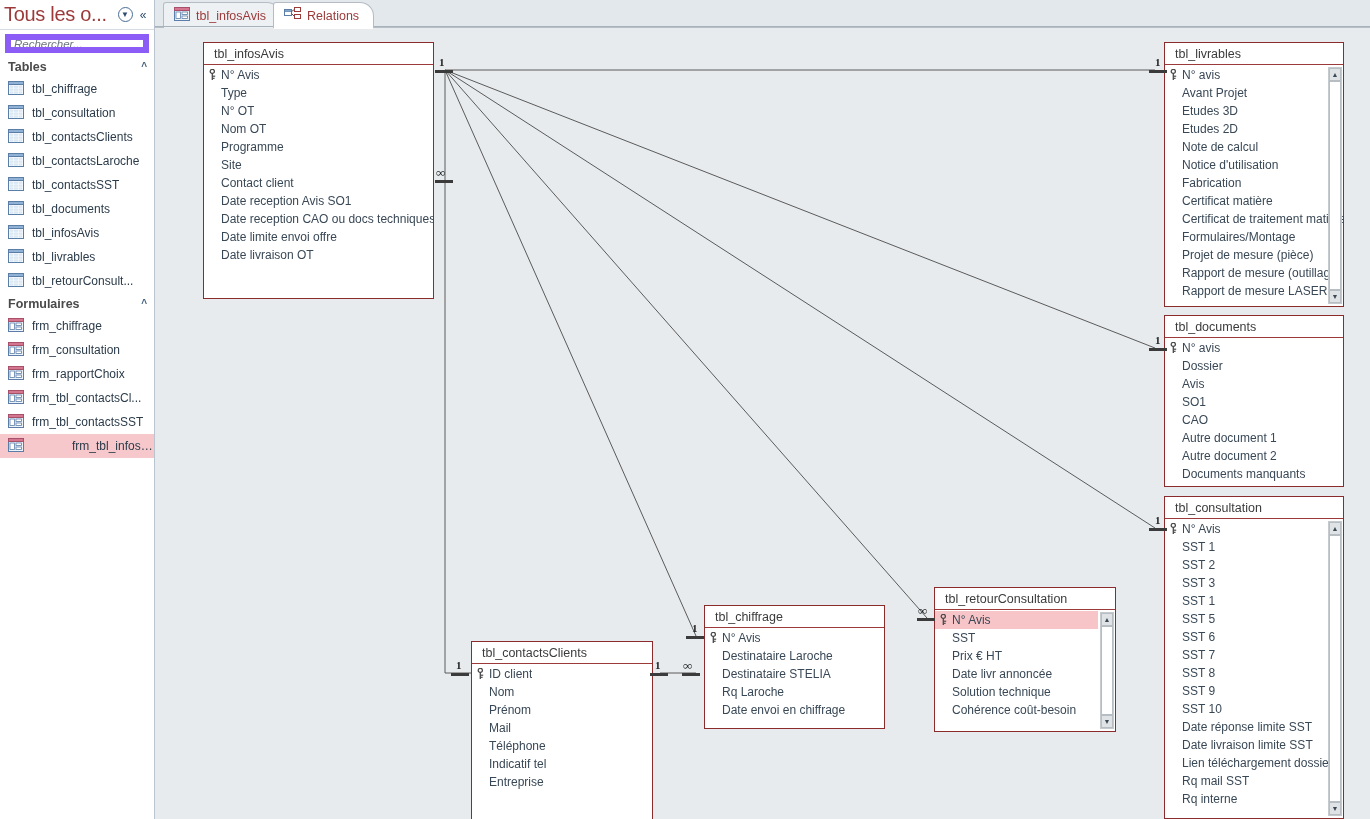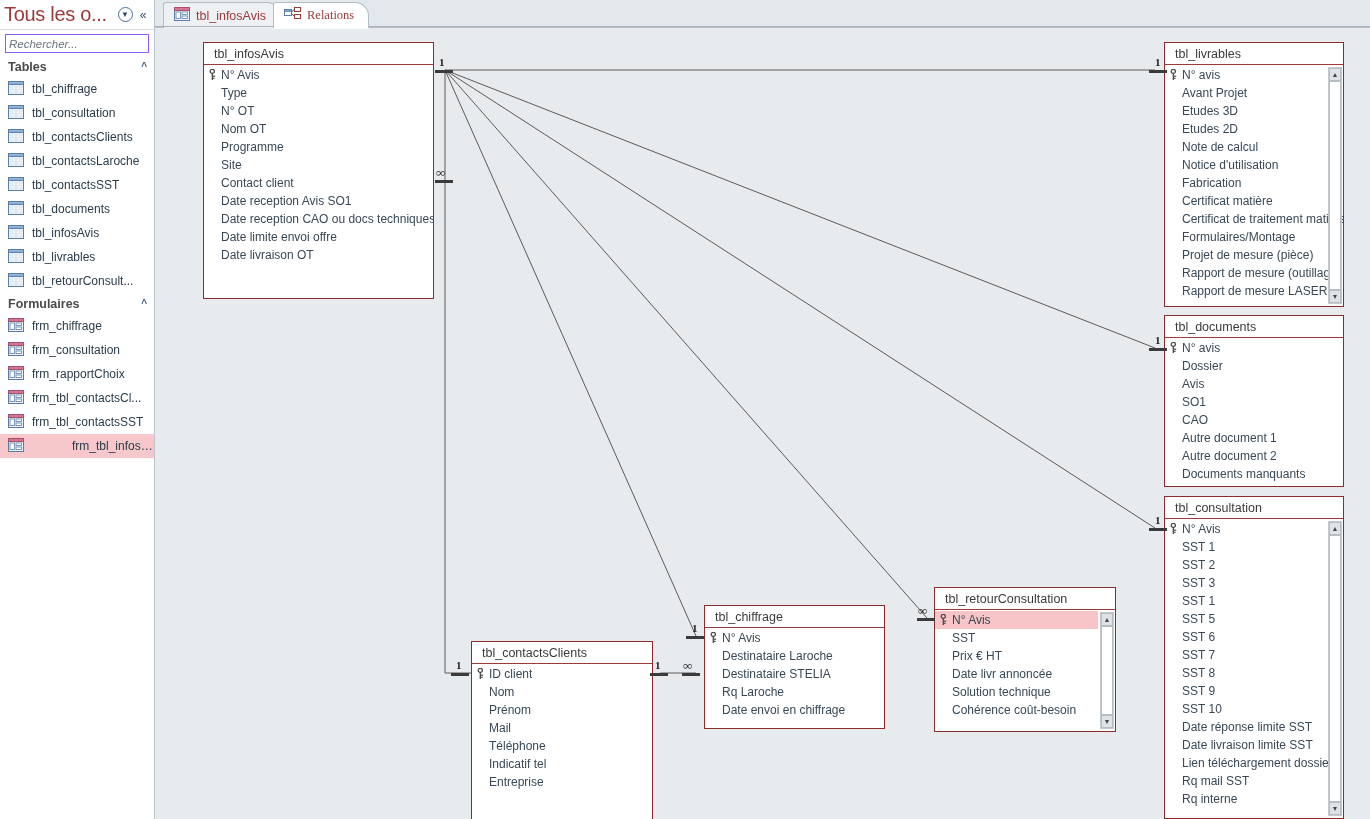--- a/index.html
+++ b/index.html
@@ -36,21 +36,21 @@
     color: #3a5a80; font-size: 13px;
   }
   .circle-chev {
     width: 15px; height: 15px; border-radius: 50%;
     border: 1px solid #4a6d94; color: #2e4d70;
     display: flex; align-items: center; justify-content: center;
     font-size: 8px; line-height: 1;
   }
   #nav-search {
     position: relative; margin: 4px 5px 3px 5px; height: 19px;
-    border: 1px solid #8b5cf6; background: #ffffff;
+    border: 6px solid #8b5cf6; background: #ffffff;
     display: flex; align-items: center;
   }
   #nav-search input {
     border: 0; outline: 0; flex: 1; height: 100%;
     font-style: italic; font-size: 11.5px; color: #5c6870;
     padding-left: 3px; font-family: "Liberation Sans", sans-serif;
     background: transparent;
   }
   #nav-search input::placeholder { color: #6a757d; font-style: italic; }
   .search-ico { width: 18px; display: flex; align-items: center; justify-content: center; }
@@ -419,21 +419,21 @@
       </div>
       <div class="tab active" style="left: 118px;">
         <span><svg width="17" height="14" viewBox="0 0 17 14">
             <rect x="0.5" y="2.5" width="7" height="6" fill="#ffffff" stroke="#5b7ea8"></rect>
             <rect x="0.5" y="2.5" width="7" height="1.8" fill="#8fb2d6" stroke="#5b7ea8"></rect>
             <rect x="10.5" y="0.5" width="6" height="4" fill="#ffffff" stroke="#9c3a3a"></rect>
             <rect x="10.5" y="7.5" width="6" height="4" fill="#ffffff" stroke="#9c3a3a"></rect>
             <line x1="7.5" y1="4.5" x2="10.5" y2="2.5" stroke="#555" stroke-width="1"></line>
             <line x1="7.5" y1="6.5" x2="10.5" y2="9.5" stroke="#555" stroke-width="1"></line>
           </svg></span>
-        <span style="font-weight: normal; font-family: Liberation Serif, serif;">Relations</span>
+        <span style="font-weight: normal;">Relations</span>
       </div>
     </div>
 
   <div id="canvas">
     <svg id="rels">
         <line x1="290" y1="42" x2="1000" y2="42" stroke="#5a5a5a" stroke-width="1"></line>
         <line x1="290" y1="42" x2="1000" y2="320" stroke="#5a5a5a" stroke-width="1"></line>
         <line x1="290" y1="42" x2="1000" y2="500" stroke="#5a5a5a" stroke-width="1"></line>
         <line x1="290" y1="42" x2="772" y2="590" stroke="#5a5a5a" stroke-width="1"></line>
         <line x1="290" y1="42" x2="541" y2="608" stroke="#5a5a5a" stroke-width="1"></line>

